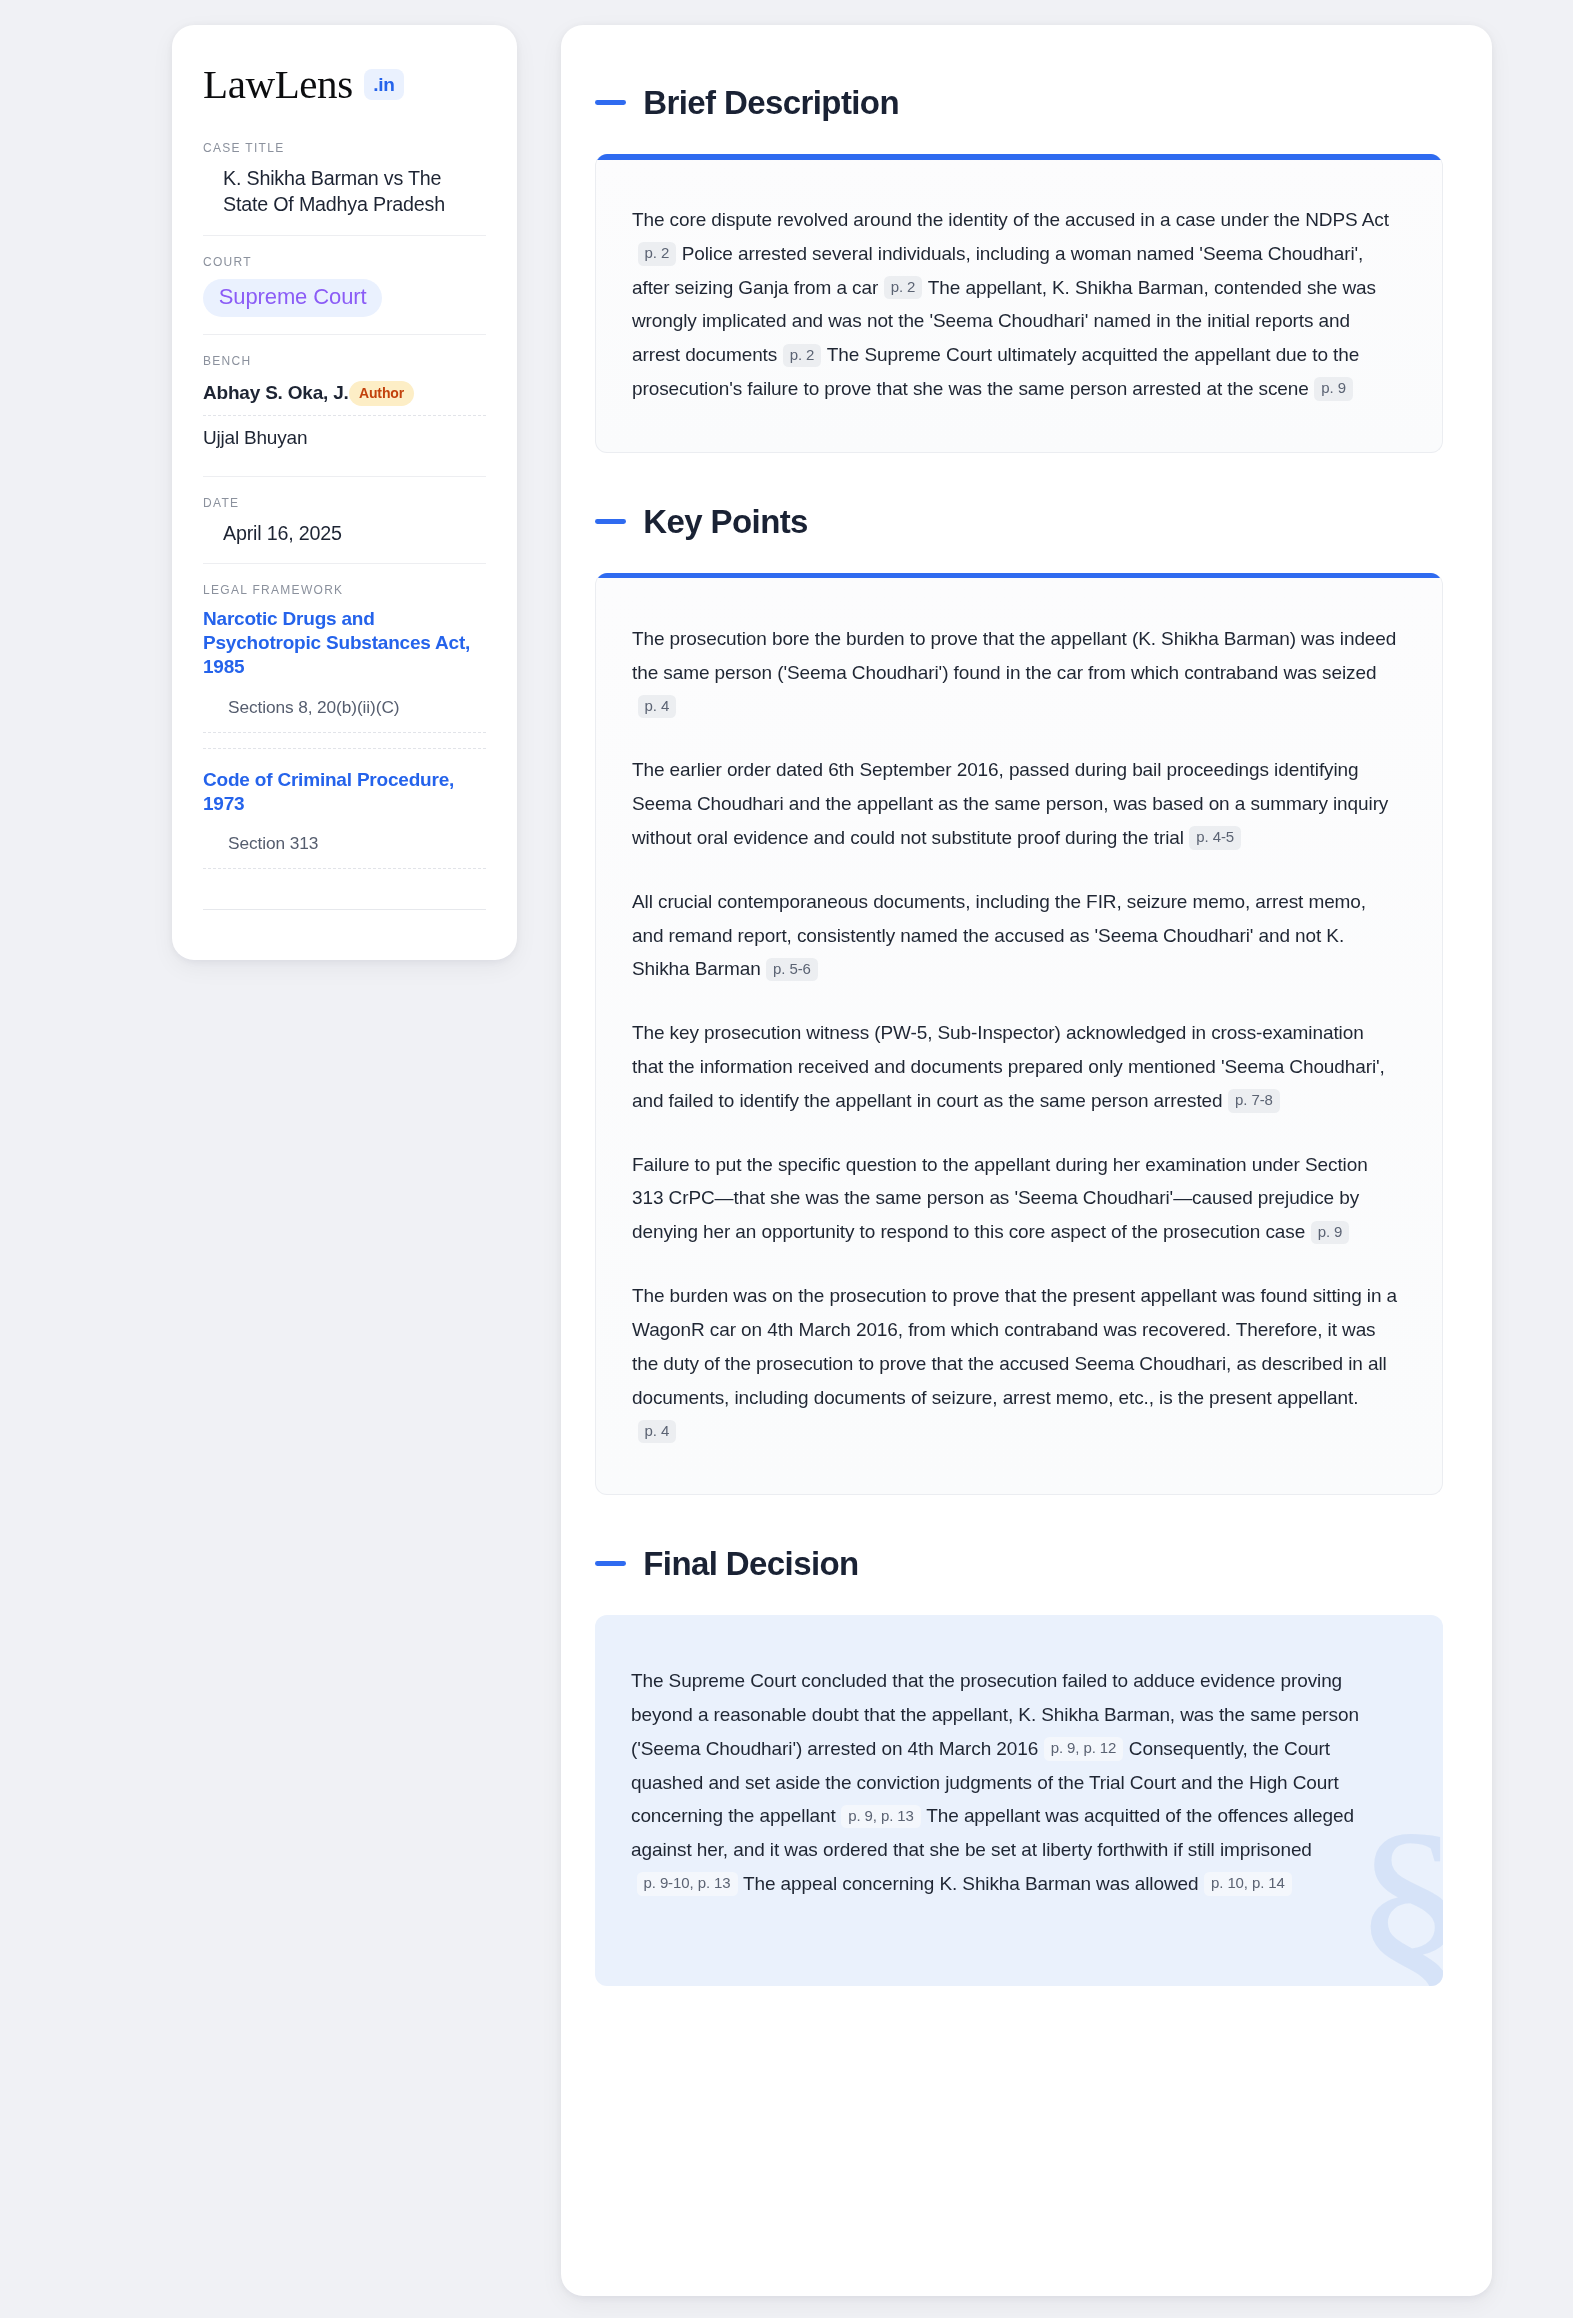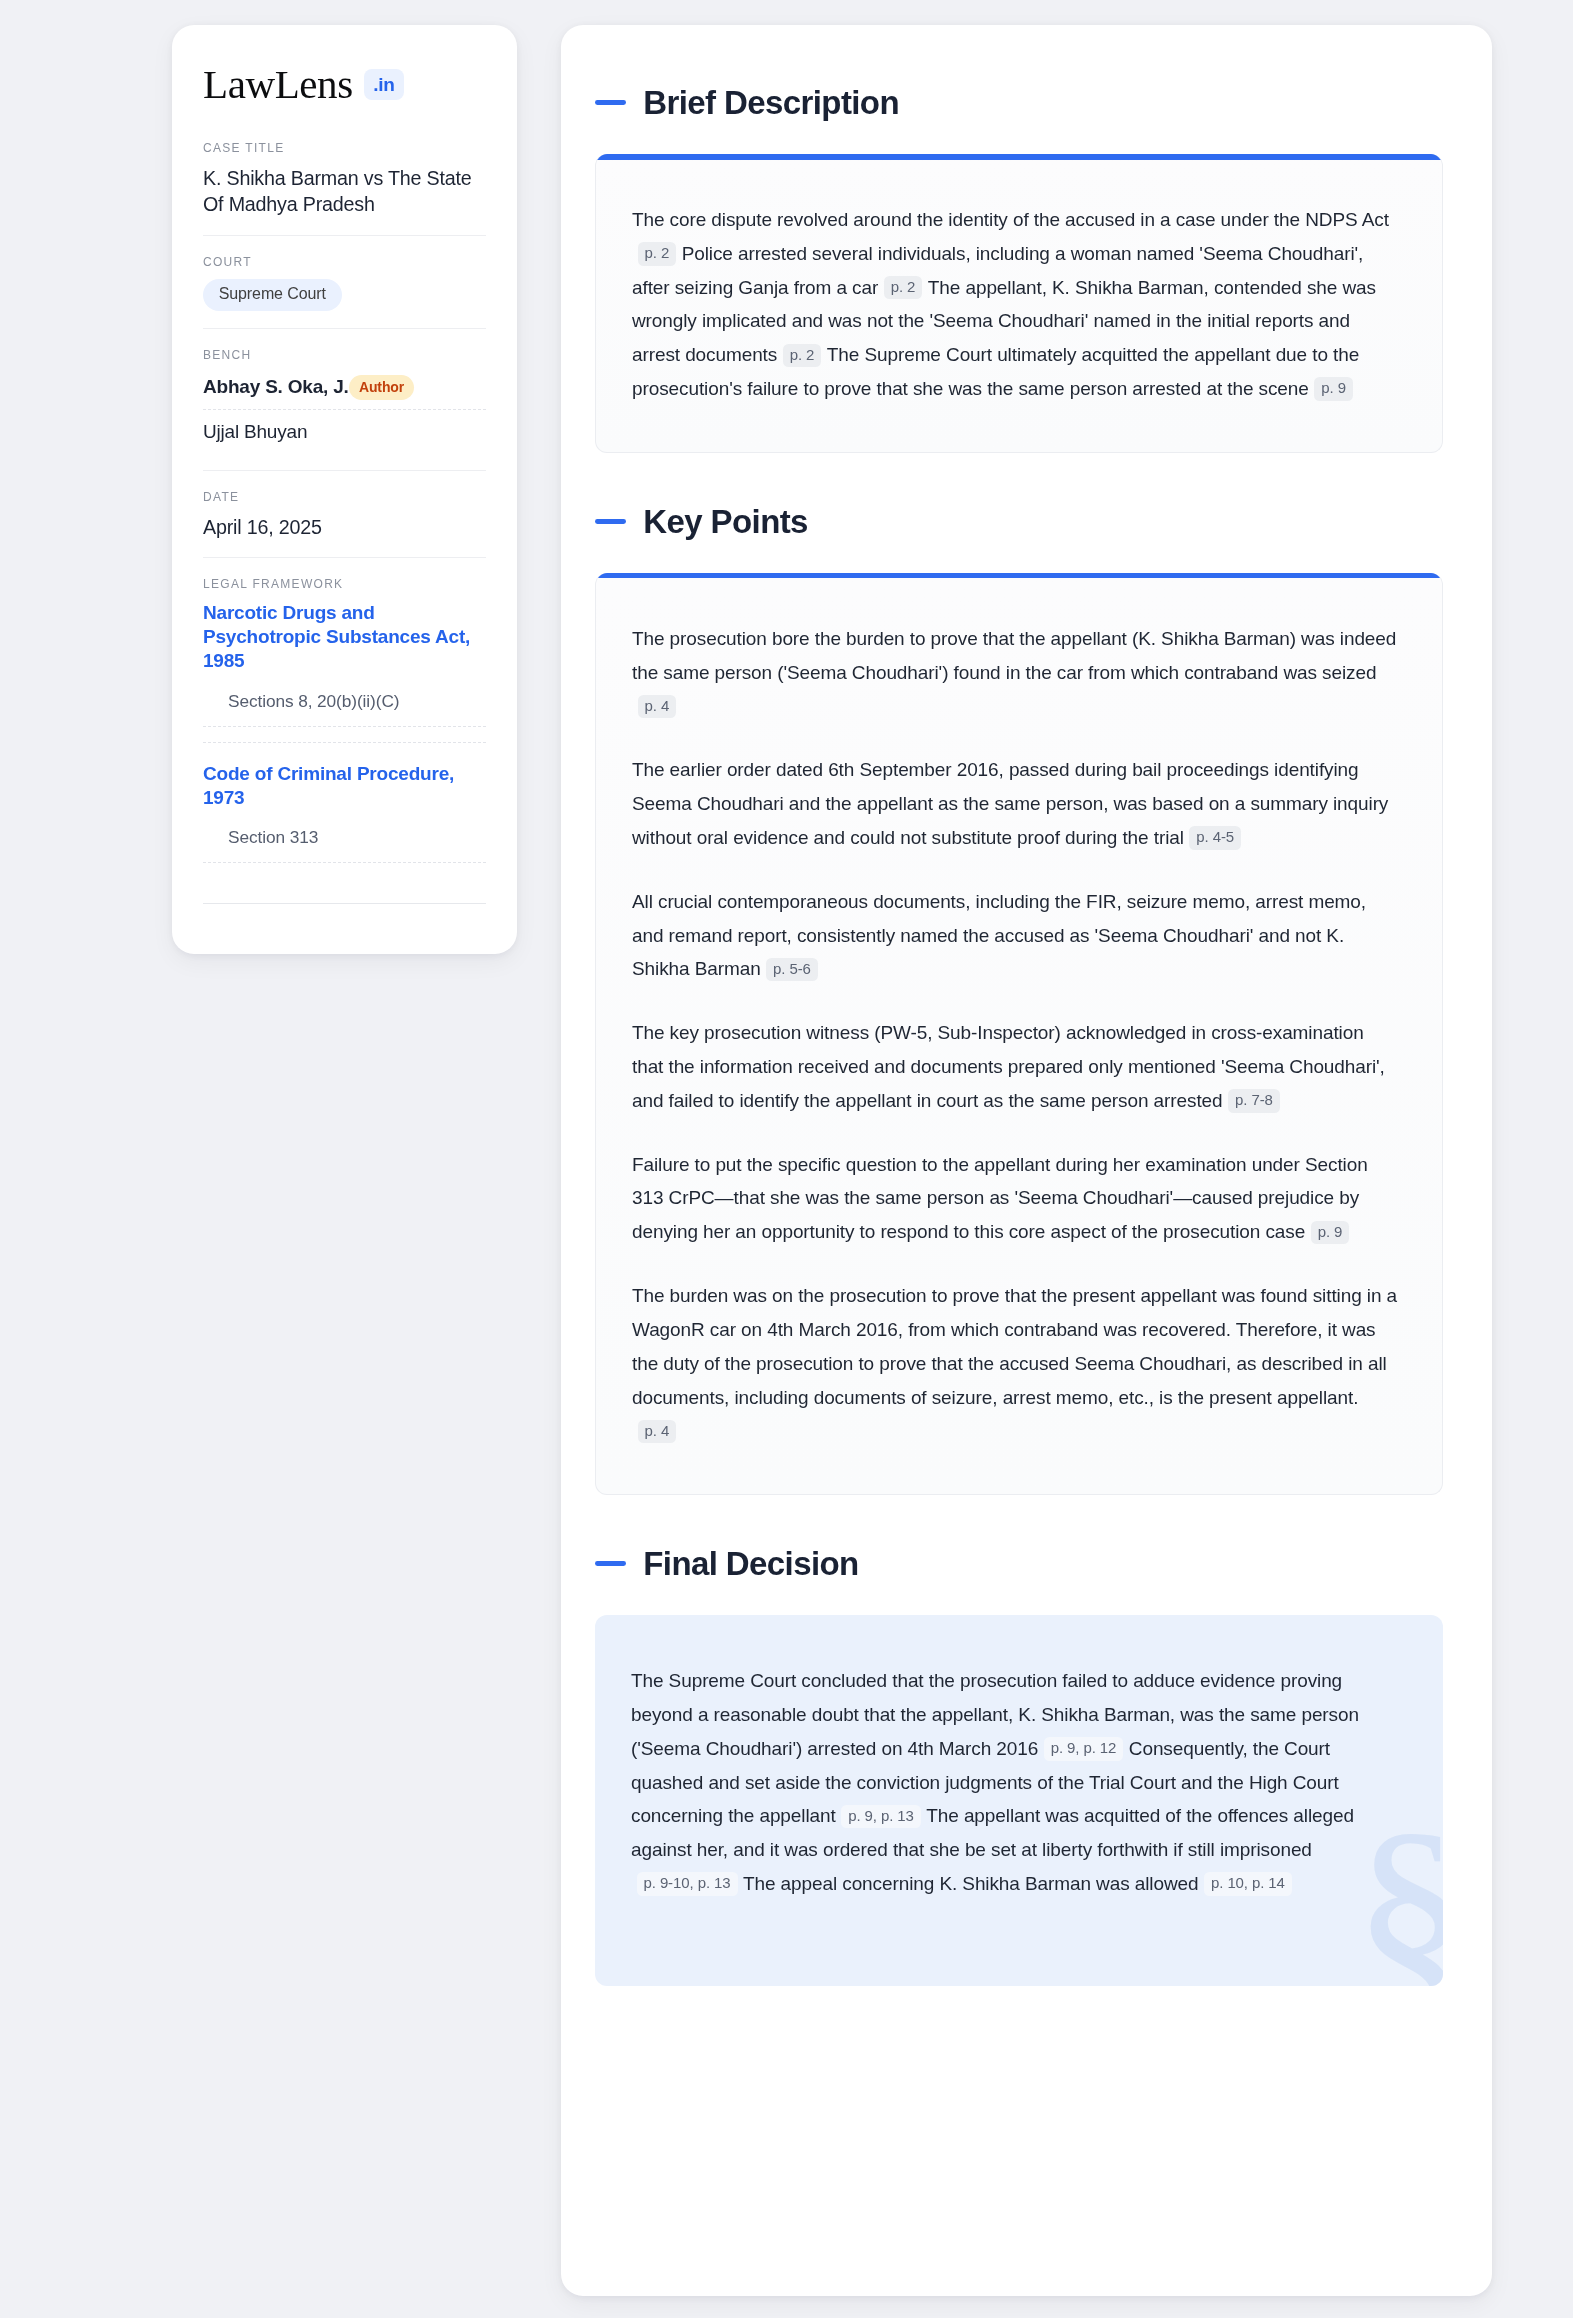--- a/index.html
+++ b/index.html
@@ -67,27 +67,28 @@
     font-weight: 400;
     margin-bottom: 10.2px;
     text-transform: uppercase;
   }
   .field-value {
     font-size: 19.7px;
     line-height: 1.33;
     color: #1d2433;
     font-weight: 500;
     letter-spacing: -0.2px;
+    margin-left: 20px;
   }
 
   .chip-court {
     display: inline-block;
     background: #eaf1fe;
-    color: #404040;
-    font-size: 16px;
+    color: #8b5cf6;
+    font-size: 22px;
     font-weight: 500;
     border-radius: 786px;
     padding: 7px 15.7px 8.7px 15.7px;
     line-height: 1;
     letter-spacing: -0.1px;
   }
 
   .judge-row {
     display: flex;
     align-items: center;

